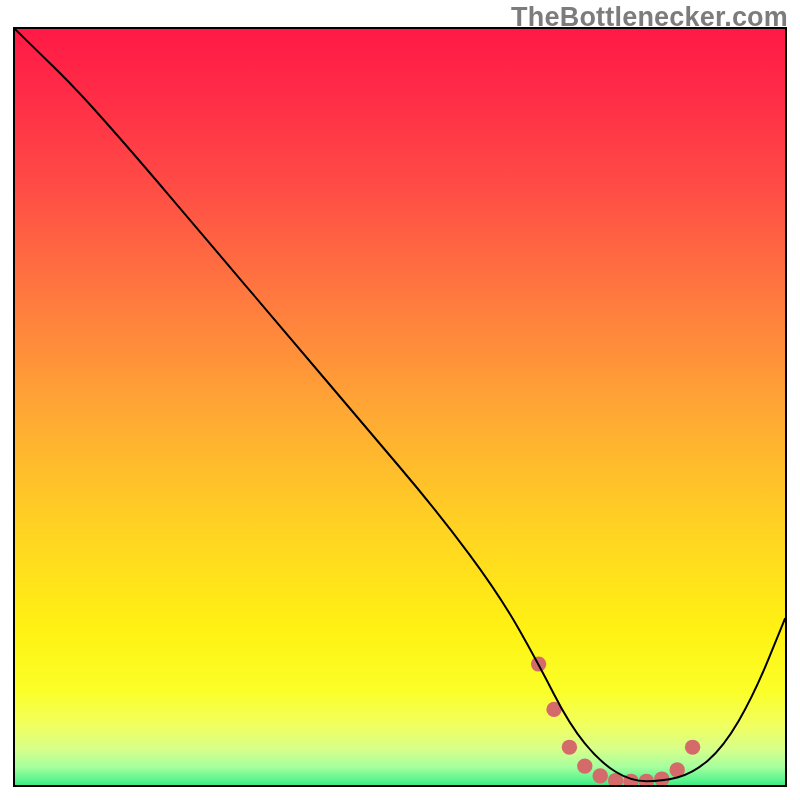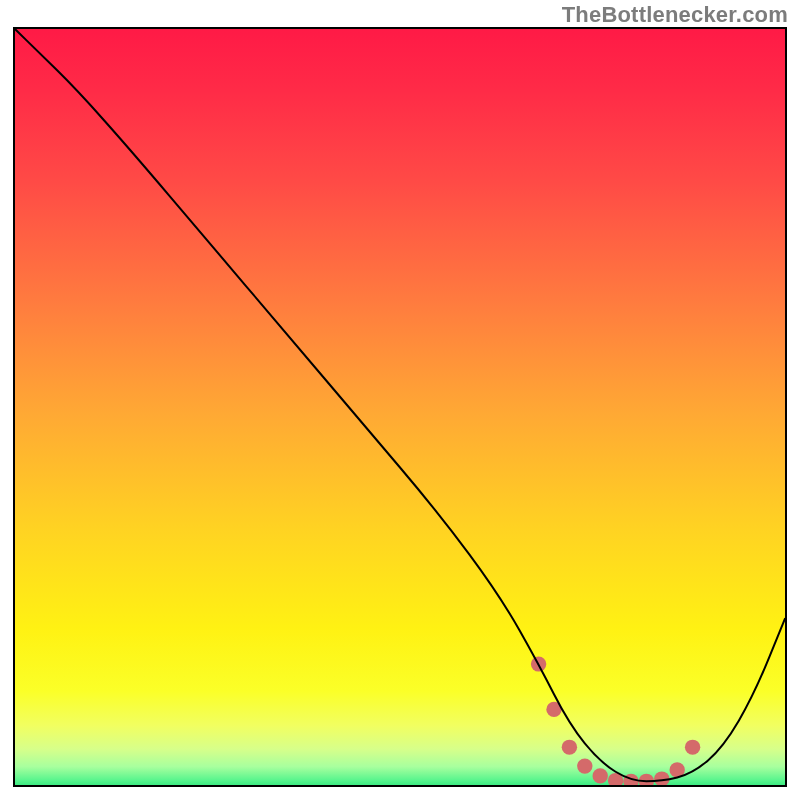--- a/index.html
+++ b/index.html
@@ -13,21 +13,21 @@
   }
   .frame {
     position: relative;
     width: 800px;
     height: 800px;
   }
   .attribution {
     position: absolute;
     top: 2px;
     right: 12px;
-    font-size: 22px;
+    font-size: 27px;
     font-weight: bold;
     color: #7c7c7c;
     letter-spacing: 0.2px;
   }
   .plot-area {
     position: absolute;
     left: 13px;
     top: 27px;
     width: 774px;
     height: 760px;

